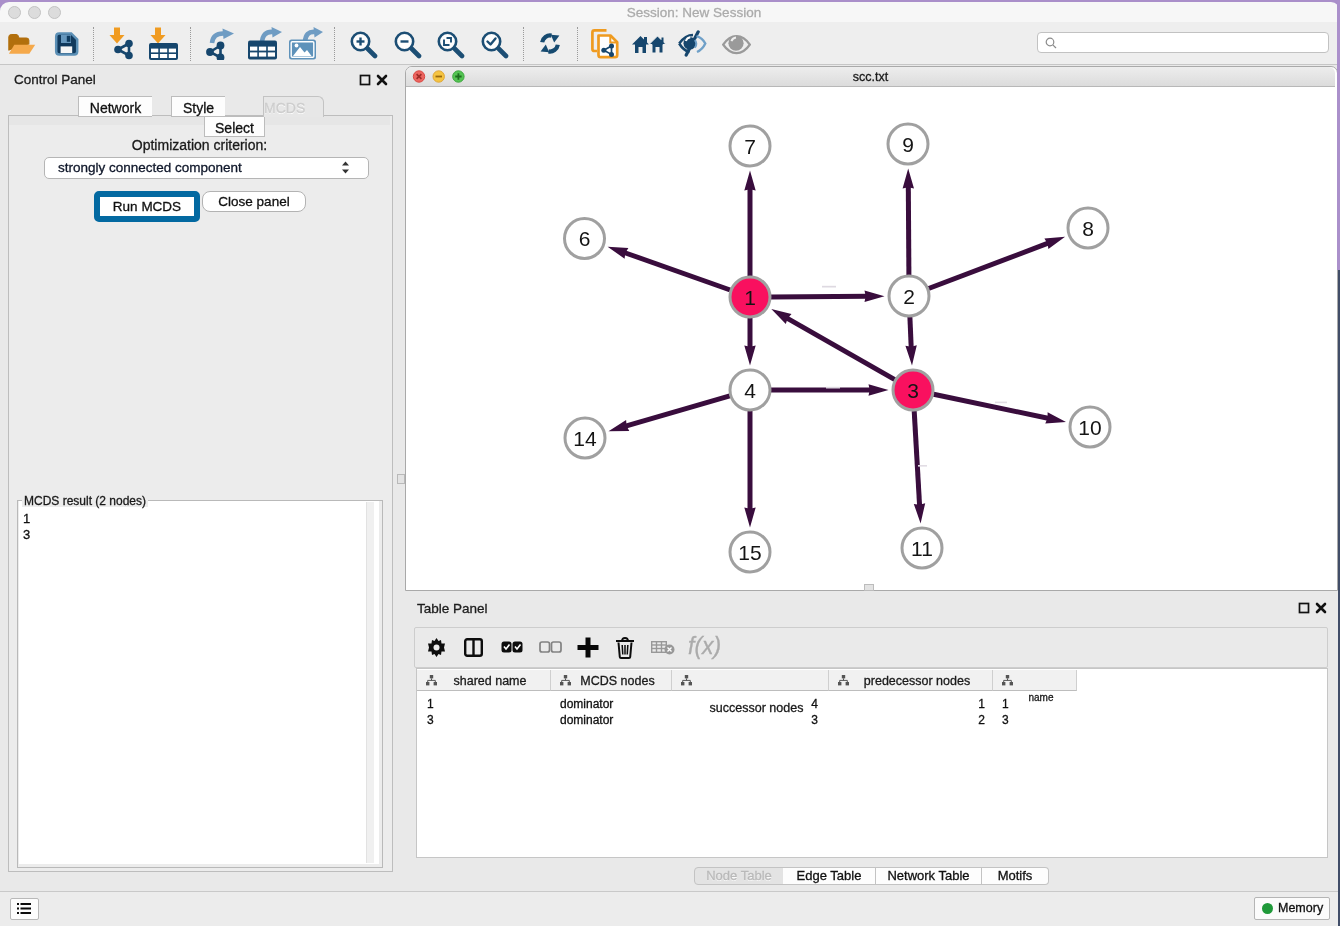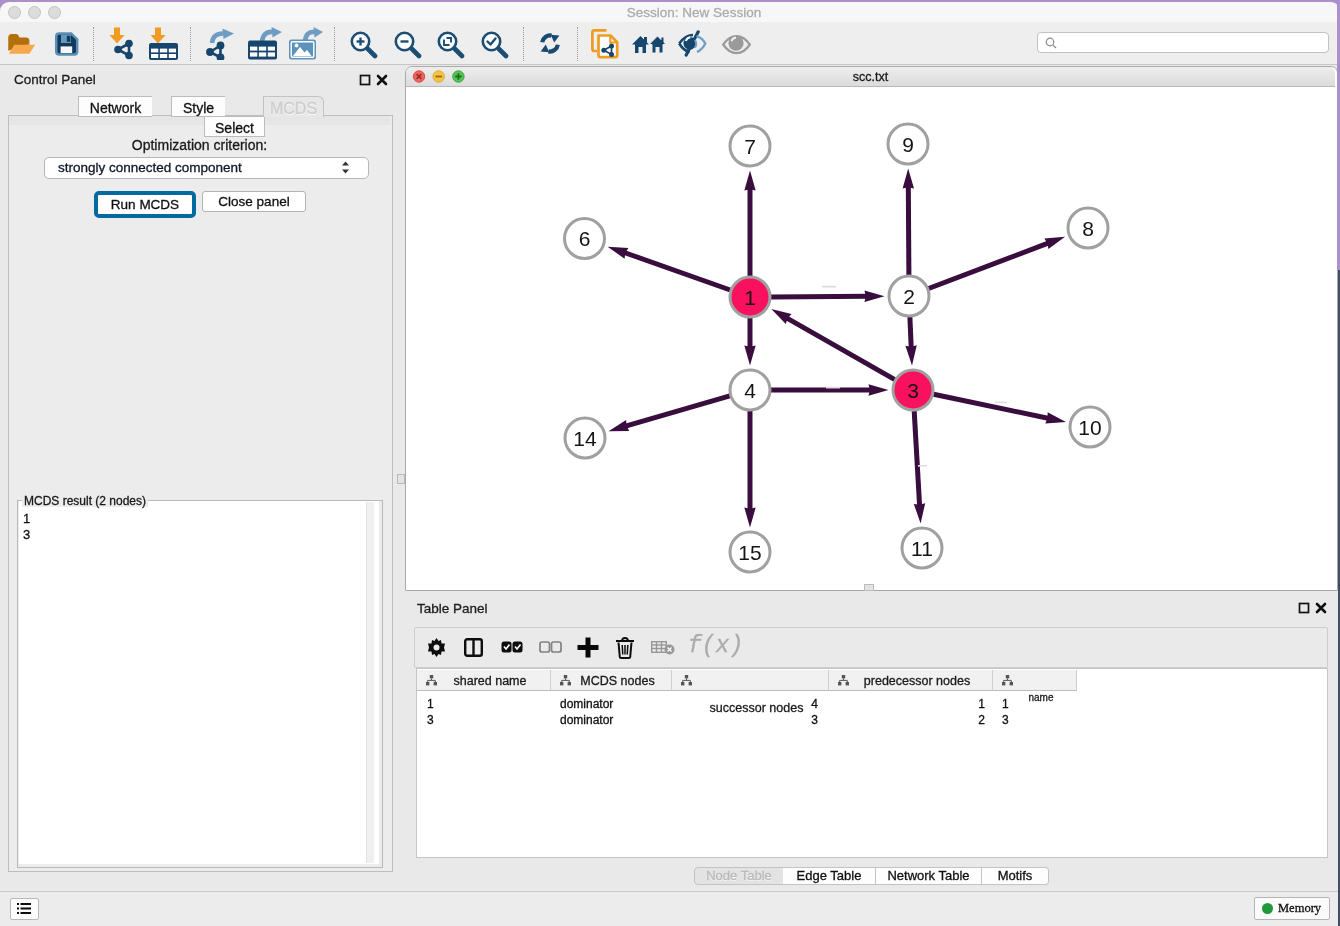--- a/index.html
+++ b/index.html
@@ -166,33 +166,33 @@
 <svg class="abs" style="left:359px;top:74px;" width="12" height="12" viewBox="0 0 12 12">
   <rect x="1.5" y="1.5" width="9" height="9" fill="none" stroke="#111111" stroke-width="1.7"></rect>
 </svg>
 <svg class="abs" style="left:376px;top:74px;" width="12" height="12" viewBox="0 0 12 12">
   <path d="M2,2 L10,10 M10,2 L2,10" stroke="#111111" stroke-width="2.6" stroke-linecap="round"></path>
 </svg>
 
 <div class="abs" style="z-index:2;left:78px;top:96px;width:73px;height:19px;background:#fdfdfd;border:1px solid #bcbcbc;border-right:none;text-align:center;font-size:14px;line-height:23px;color:#111;">Network</div>
 <div class="abs" style="z-index:2;left:151px;top:96px;width:53px;height:19px;background:#fdfdfd;border:1px solid #bcbcbc;border-right:none;text-align:center;font-size:14px;line-height:23px;color:#111;margin-left:20px;">Style</div>
 <div class="abs" style="z-index:2;left:204px;top:96px;width:59px;height:19px;background:#fdfdfd;border:1px solid #bcbcbc;text-align:center;font-size:14px;line-height:23px;color:#111;margin-top:20px;">Select</div>
-<div class="abs" style="z-index:2;left:263px;top:96px;width:59px;height:20px;background:#e7e7e7;border:1px solid #c3c3c3;border-bottom:none;border-radius:0 6px 0 0;text-align:center;font-size:16px;line-height:23px;color:#cdcdcd;text-shadow:0 1px 0 #ffffff;">MCDS</div>
+<div class="abs" style="z-index:2;left:263px;top:96px;width:59px;height:20px;background:#e7e7e7;border:1px solid #c3c3c3;border-bottom:none;border-radius:0 6px 0 0;font-size:14px;line-height:23px;color:#cdcdcd;text-shadow:0 1px 0 #ffffff;">MCDS</div>
 
 <div class="abs" style="left:8px;top:115px;width:383px;height:755px;background:#ececec;border:1px solid #bdbdbd;"></div>
 <div class="abs" style="left:9px;top:116px;width:381px;height:9px;background:#e6e6e6;"></div>
 <div class="abs" style="left:9px;top:137px;width:381px;height:15px;text-align:center;font-size:14px;color:#1a1a1a;">Optimization criterion:</div>
 
 <div class="abs" style="left:44px;top:157px;width:310px;height:20px;background:#ffffff;border:1px solid #b5b5b5;border-radius:5px;font-size:13.5px;line-height:20px;color:#0f172a;padding-left:13px;">strongly connected component</div>
 <svg class="abs" style="left:340px;top:161px;" width="11" height="13" viewBox="0 0 11 13">
   <path d="M2,4.5 L5.5,0.5 L9,4.5 Z M2,8.5 L5.5,12.5 L9,8.5 Z" fill="#333333"></path>
 </svg>
 
-<div class="abs" style="left:94px;top:191px;width:94px;height:19px;background:#ffffff;border:4px solid #0369a1;border-radius:5px;text-align:center;font-size:13.5px;line-height:19px;color:#111;">Run MCDS</div>
-<div class="abs" style="left:202px;top:191px;width:102px;height:19px;background:#ffffff;border:1px solid #b3b3b3;border-radius:3px;text-align:center;font-size:13.5px;line-height:19px;color:#111;">Close panel</div>
+<div class="abs" style="left:94px;top:191px;width:94px;height:19px;background:#ffffff;border:6px solid #0369a1;border-radius:5px;text-align:center;font-size:13.5px;line-height:19px;color:#111;">Run MCDS</div>
+<div class="abs" style="left:202px;top:191px;width:102px;height:19px;background:#ffffff;border:1px solid #b3b3b3;border-radius:8px;text-align:center;font-size:13.5px;line-height:19px;color:#111;">Close panel</div>
 
 <div class="abs" style="left:17px;top:500px;width:364px;height:366px;border:1px solid #b9b9b9;"></div>
 <div class="abs" style="left:19px;top:501px;width:360px;height:363px;background:#ffffff;"></div>
 <div class="abs" style="left:22px;top:494px;height:13px;background:#ececec;padding:0 2px;font-size:12px;color:#1a1a1a;">MCDS result (2 nodes)</div>
 <div class="abs" style="left:366px;top:502px;width:7px;height:361px;background:#f0f0f0;border-left:1px solid #e2e2e2;"></div>
 <div class="abs" style="left:23px;top:511px;font-size:13px;line-height:16px;color:#111;">1<br>3</div>
 
 <div class="abs" style="left:397px;top:474px;width:6px;height:8px;background:#e3e3e3;border:1px solid #b9b9b9;"></div>
 
 <div class="abs" style="left:405px;top:66px;width:931px;height:523px;background:#ffffff;border:1px solid #a9a9a9;border-radius:7px 7px 0 0;"></div>
@@ -314,21 +314,21 @@
   <g stroke="#989898" fill="none" stroke-width="1.4">
     <rect x="0.7" y="0.7" width="14.6" height="10.6"></rect>
     <line x1="0.7" y1="4" x2="15.3" y2="4"></line>
       <line x1="0.7" y1="7.5" x2="15.3" y2="7.5"></line>
     <line x1="5.5" y1="0.7" x2="5.5" y2="11.3"></line>
       <line x1="10.5" y1="0.7" x2="10.5" y2="11.3"></line>
   </g>
   <circle cx="18.5" cy="8.5" r="5" fill="#989898"></circle>
   <path d="M16.5,6.5 L20.5,10.5 M20.5,6.5 L16.5,10.5" stroke="#ffffff" stroke-width="1.3"></path>
 </svg>
-<div class="abs" style="left:688px;top:633px;width:40px;height:28px;font-family:Liberation Mono, monospace;font-style:italic;font-size:23px;color:#ababab;">f(x)</div>
+<div class="abs" style="left:688px;top:633px;width:40px;height:28px;font-family:Liberation Sans, sans-serif;font-style:italic;font-size:23px;color:#ababab;">f(x)</div>
 
 <div class="abs" style="left:416px;top:668px;width:910px;height:188px;background:#ffffff;border:1px solid #c6c6c6;"></div>
 <div class="abs" style="left:417px;top:670px;width:660px;height:22px;"></div>
 <div class="abs" style="left:417px;top:670px;width:133px;height:20px;background:#f1f1f1;border-right:1px solid #cfcfcf;border-bottom:1px solid #bdbdbd;"></div>
 <svg class="abs" style="left:426px;top:675px;" width="11" height="11" viewBox="0 0 11 11">
 <g fill="#555555">
       <rect x="3.8" y="0" width="3.4" height="3.4"></rect>
       <rect x="0" y="7" width="3.4" height="3.4"></rect>
       <rect x="7.6" y="7" width="3.4" height="3.4"></rect>
     </g>
@@ -397,16 +397,16 @@
       <rect x="0" y="0" width="2" height="2"></rect>
       <rect x="0" y="4.5" width="2" height="2"></rect>
       <rect x="0" y="9" width="2" height="2"></rect>
   <rect x="3.5" y="0" width="10.5" height="2"></rect>
       <rect x="3.5" y="4.5" width="10.5" height="2"></rect>
       <rect x="3.5" y="9" width="10.5" height="2"></rect>
     </g>
 </svg>
 <div class="abs" style="left:1254px;top:897px;width:74px;height:21px;background:#fbfbfb;border:1px solid #b5b5b5;border-radius:2px;"></div>
 <div class="abs" style="left:1262px;top:903px;width:11px;height:11px;border-radius:50%;background:#1f9939;"></div>
-<div class="abs" style="left:1278px;top:901px;font-size:12.5px;color:#111;font-family:Liberation Serif, serif;">Memory</div>
+<div class="abs" style="left:1278px;top:901px;font-size:12.5px;color:#111;">Memory</div>
 
 <div class="abs" style="left:1336.5px;top:0;width:3.5px;height:270px;background:#ab90cb;"></div>
 <div class="abs" style="left:1338px;top:270px;width:2px;height:656px;background:#414d68;"></div>
 
 </body></html>

